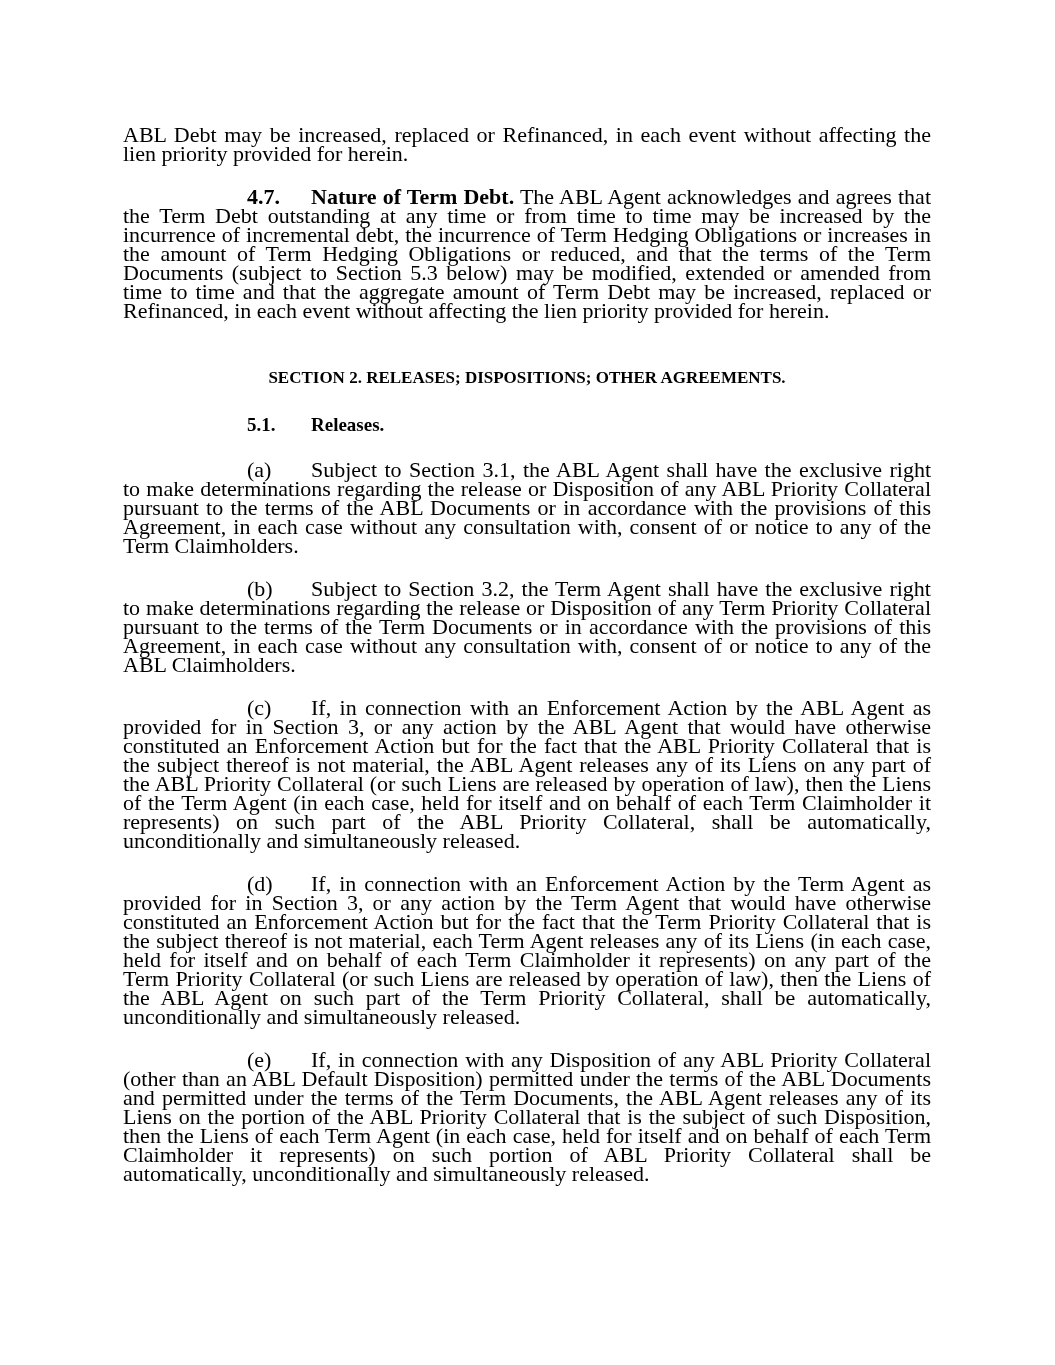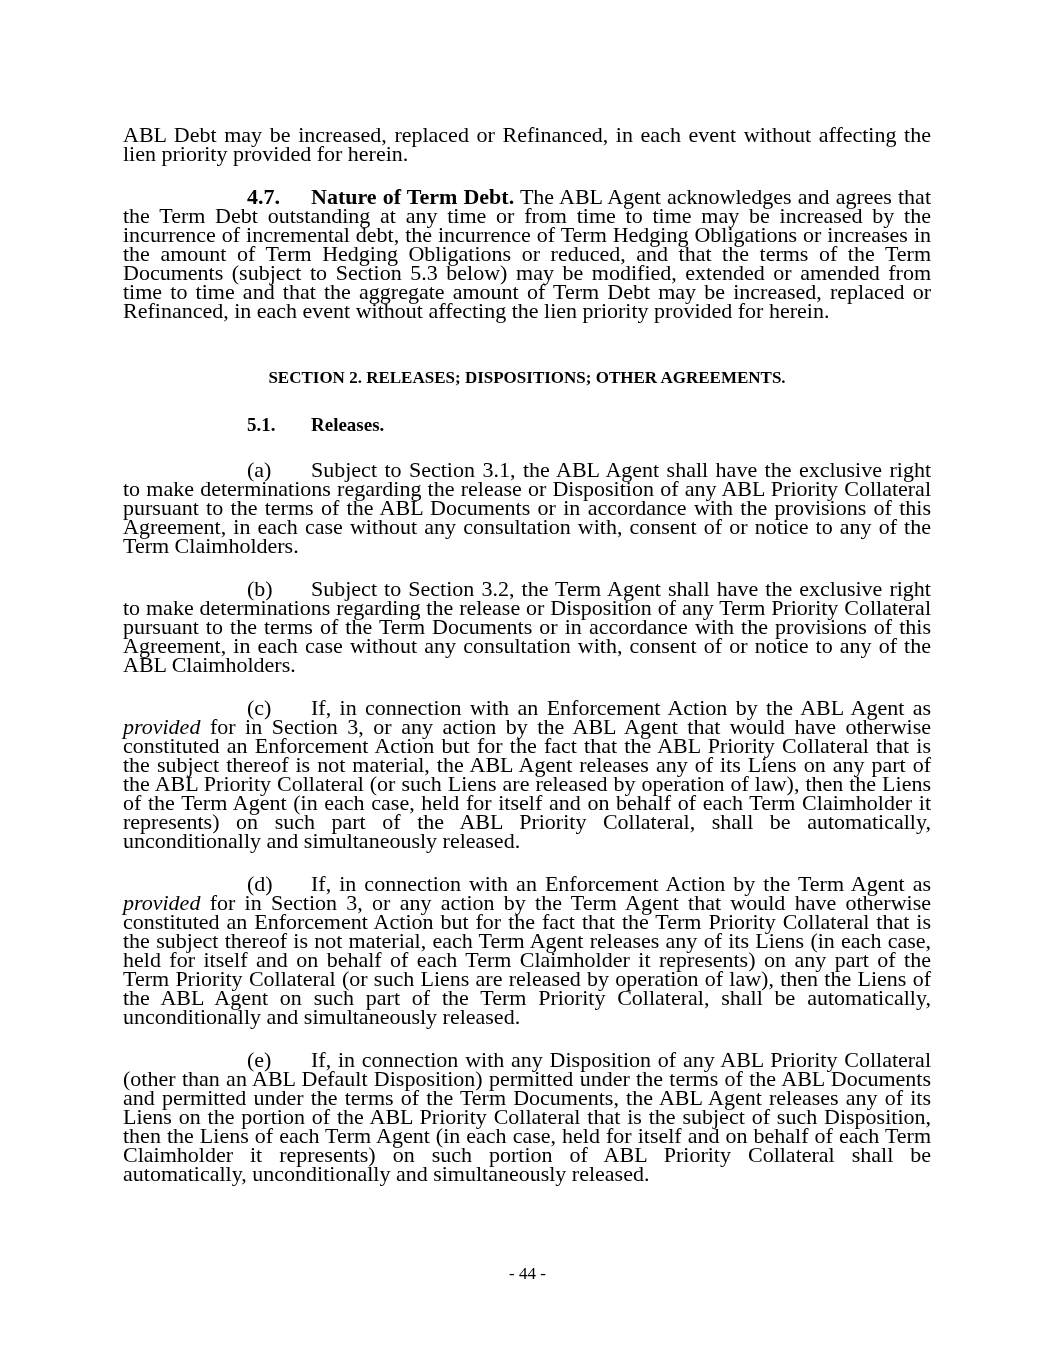--- a/index.html
+++ b/index.html
@@ -25,21 +25,21 @@
     margin: 0 0 24px 0;
   }
   .indent { text-indent: 124px; }
   .tab-label {
     display: inline-block;
     width: 64px;
     text-indent: 0;
   }
   .b { font-weight: bold; }
   .u { }
-  .i { font-style: italic; }
+  .i { }
   .center-heading {
     font-size: 17px;
     line-height: 23px;
     text-align: center;
     font-weight: bold;
     margin: 46px 0 24px 0;
   }
   .subheading {
     font-size: 19px;
     line-height: 23px;
@@ -73,15 +73,14 @@
 
   <p class="para indent"><span class="tab-label">(b)</span><span>Subject to Section 3.2, the Term Agent shall have the exclusive right to make determinations regarding the release or Disposition of any Term Priority Collateral pursuant to the terms of the Term Documents or in accordance with the provisions of this Agreement, in each case without any consultation with, consent of or notice to any of the ABL Claimholders.</span></p>
 
   <p class="para indent"><span class="tab-label">(c)</span><span>If, in connection with an Enforcement Action by the ABL Agent as </span><span class="i">provided</span><span> for in Section 3, or any action by the ABL Agent that would have otherwise constituted an Enforcement Action but for the fact that the ABL Priority Collateral that is the subject thereof is not material, the ABL Agent releases any of its Liens on any part of the ABL Priority Collateral (or such Liens are released by operation of law), then the Liens of the Term Agent (in each case, held for itself and on behalf of each Term Claimholder it represents) on such part of the ABL Priority Collateral, shall be automatically, unconditionally and simultaneously released.</span></p>
 
   <p class="para indent"><span class="tab-label">(d)</span><span>If, in connection with an Enforcement Action by the Term Agent as </span><span class="i">provided</span><span> for in Section 3, or any action by the Term Agent that would have otherwise constituted an Enforcement Action but for the fact that the Term Priority Collateral that is the subject thereof is not material, each Term Agent releases any of its Liens (in each case, held for itself and on behalf of each Term Claimholder it represents) on any part of the Term Priority Collateral (or such Liens are released by operation of law), then the Liens of the ABL Agent on such part of the Term Priority Collateral, shall be automatically, unconditionally and simultaneously released.</span></p>
 
   <p class="para indent"><span class="tab-label">(e)</span><span>If, in connection with any Disposition of any ABL Priority Collateral (other than an ABL Default Disposition) permitted under the terms of the ABL Documents and permitted under the terms of the Term Documents, the ABL Agent releases any of its Liens on the portion of the ABL Priority Collateral that is the subject of such Disposition, then the Liens of each Term Agent (in each case, held for itself and on behalf of each Term Claimholder it represents) on such portion of ABL Priority Collateral shall be automatically, unconditionally and simultaneously released.</span></p>
 
 
-  <div class="footer">- 44 -</div>
 
 </div>
 
 </body></html>

